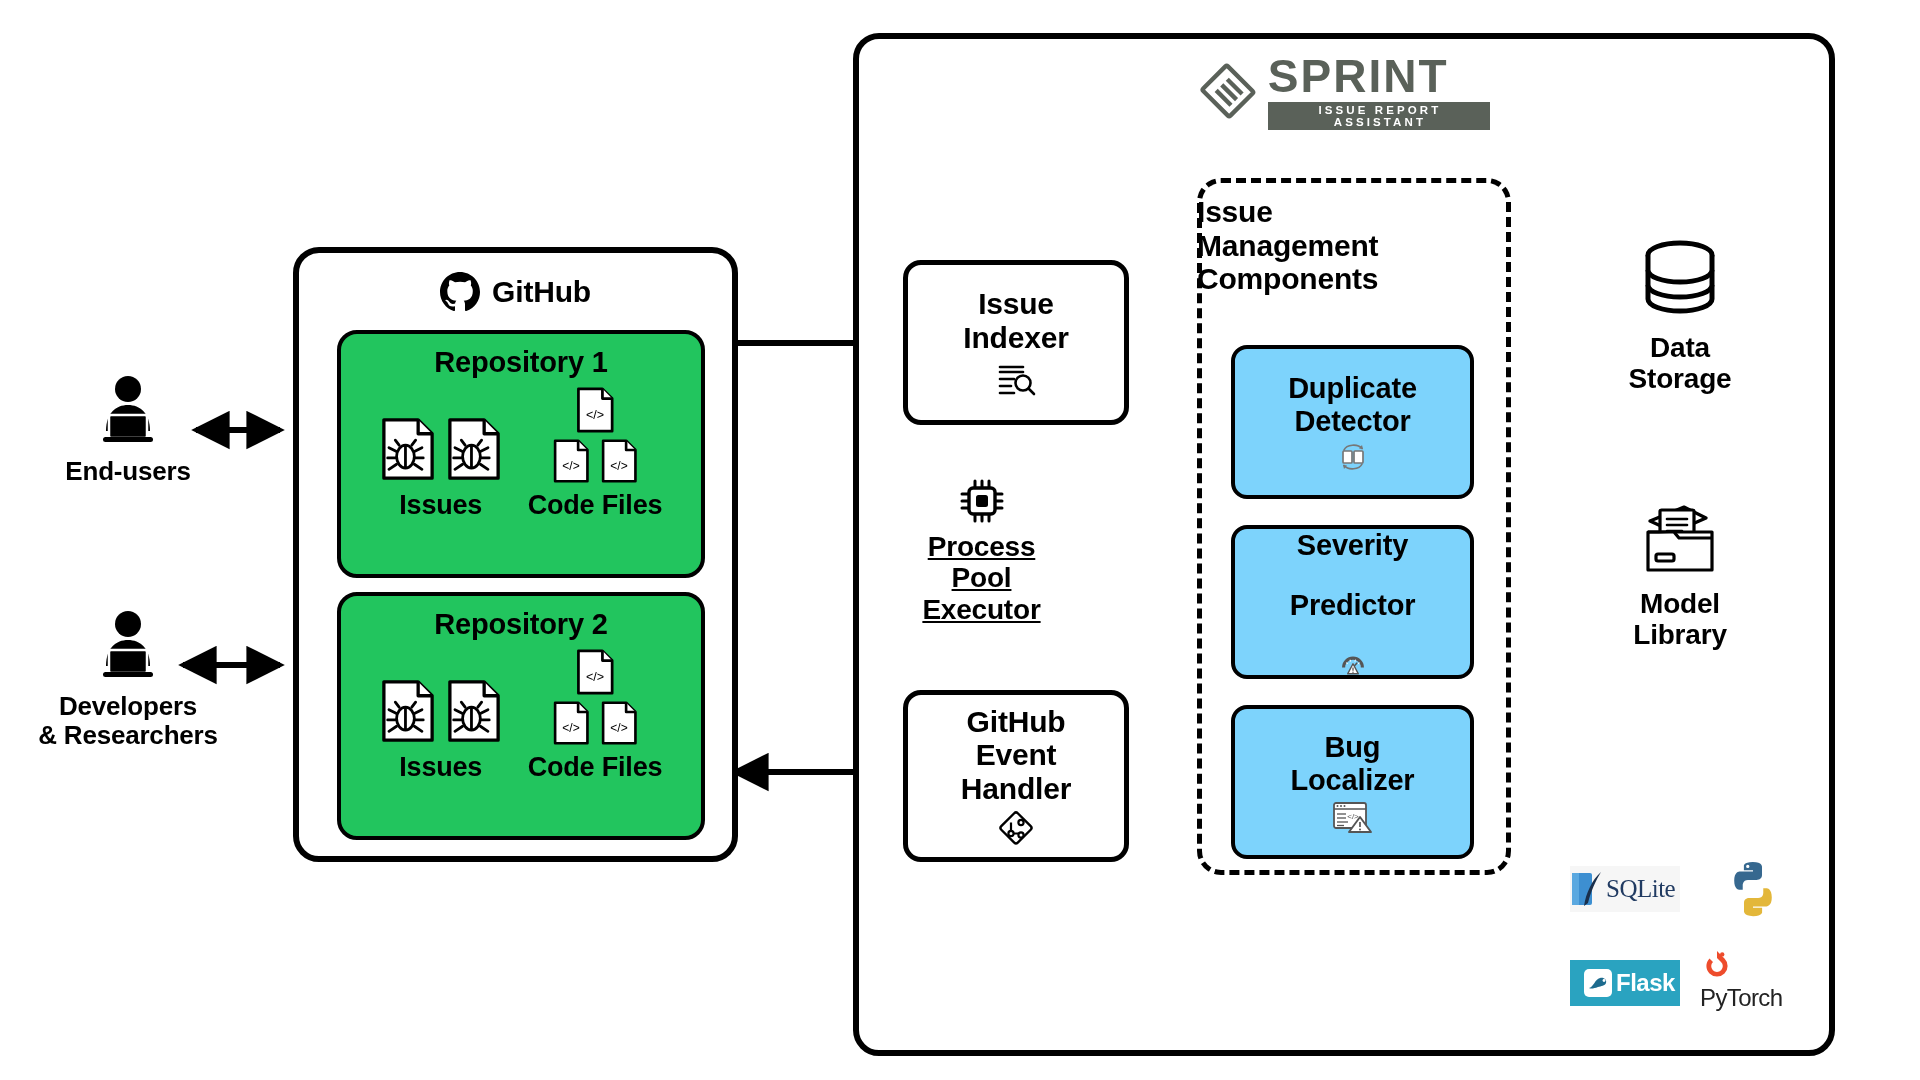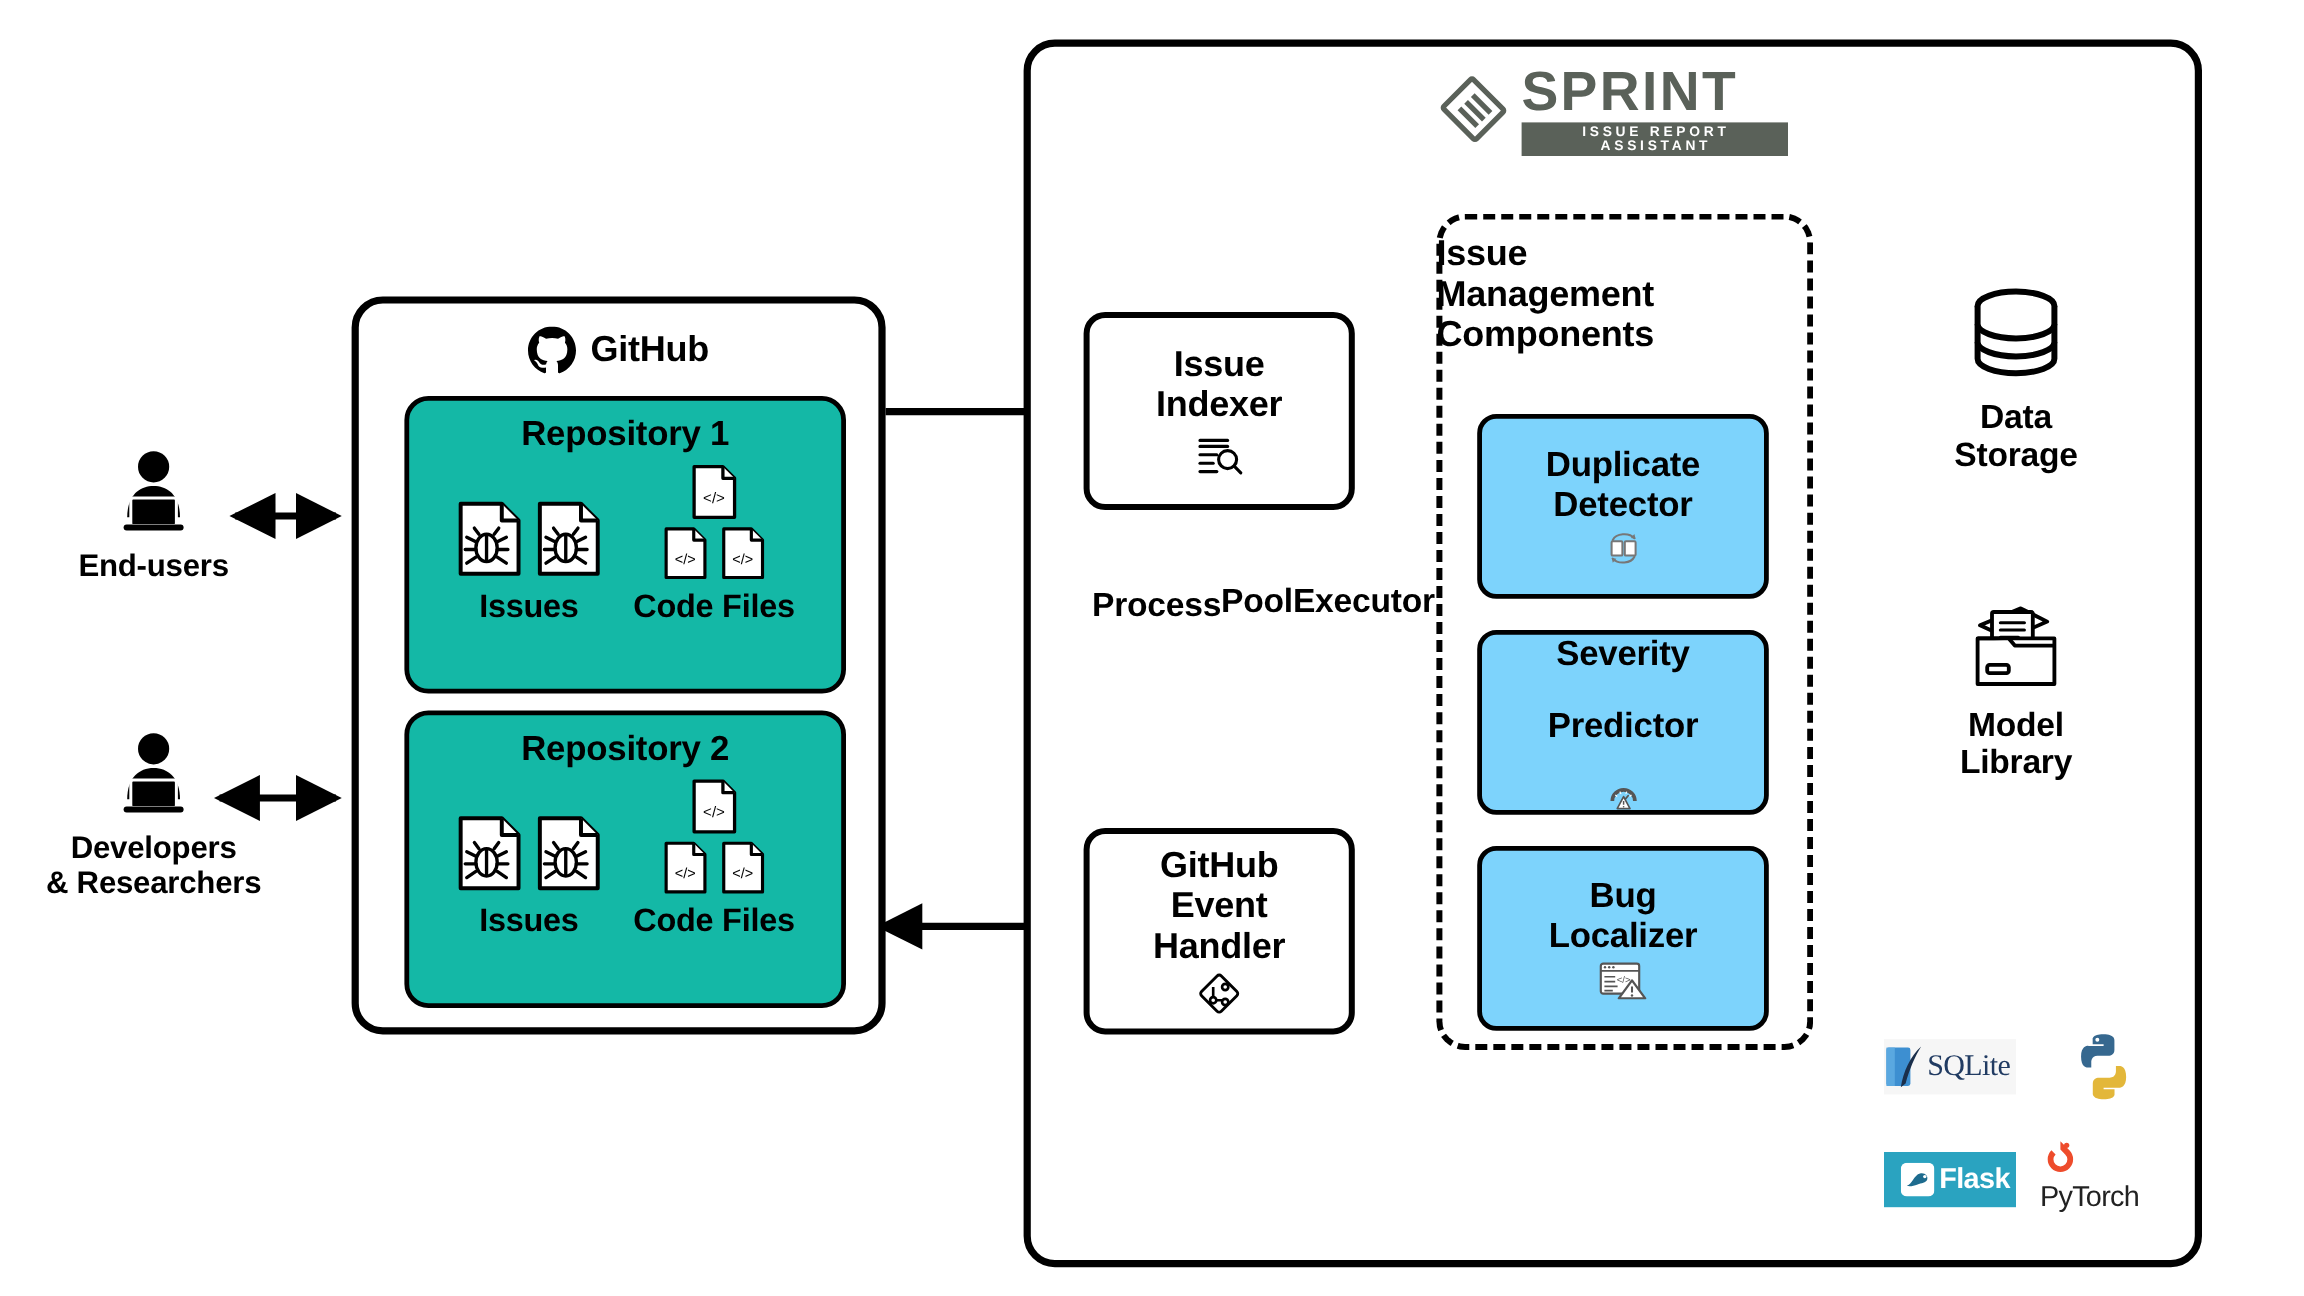--- a/index.html
+++ b/index.html
@@ -21,21 +21,21 @@
   
   .panel-github {
     left: 293px; top: 247px; width: 445px; height: 615px;
     border: 6px solid #000; border-radius: 26px; background: #fff;
   }
   .panel-sprint {
     left: 853px; top: 33px; width: 982px; height: 1023px;
     border: 6px solid #000; border-radius: 26px; background: #fff;
   }
   .repo-box {
-    border: 4px solid #000; border-radius: 20px; background: #14b8a6;
+    border: 4px solid #000; border-radius: 20px; background: #22c55e;
   }
   .repo1 { left: 337px; top: 330px; width: 368px; height: 248px; }
   .repo2 { left: 337px; top: 592px; width: 368px; height: 248px; }
 
   .dashed-box {
     left: 1197px; top: 178px; width: 314px; height: 697px;
     border: 5px dashed #000; border-radius: 24px; background: #fff;
   }
   .comp-box {
     border: 4px solid #000; border-radius: 16px; background: #7dd3fc;
@@ -87,22 +87,22 @@
   .actor { display: flex; flex-direction: column; align-items: center; }
   .actor-users { left: 28px; top: 375px; width: 200px; }
   .actor-devs  { left: 8px;  top: 610px; width: 240px; }
 
   
   .side { display: flex; flex-direction: column; align-items: center; }
   .side-storage { left: 1590px; top: 238px; width: 180px; }
   .side-model   { left: 1580px; top: 498px; width: 200px; }
 
   
-  .proc { left: 910px; top: 477px; width: 215px;
-          display: flex; flex-direction: row; align-items: center; }
+  .proc { left: 874px; top: 477px; width: 215px;
+          display: flex; flex-direction: column; align-items: center; text-decoration: underline; }
 
   
   .genout { left: 1000px; top: 930px; width: 300px; }
 
   
   .sprint-logo {
     left: 1200px; top: 52px; width: 290px; height: 78px;
     display: flex; align-items: center; gap: 12px;
   }
   .sprint-word {

